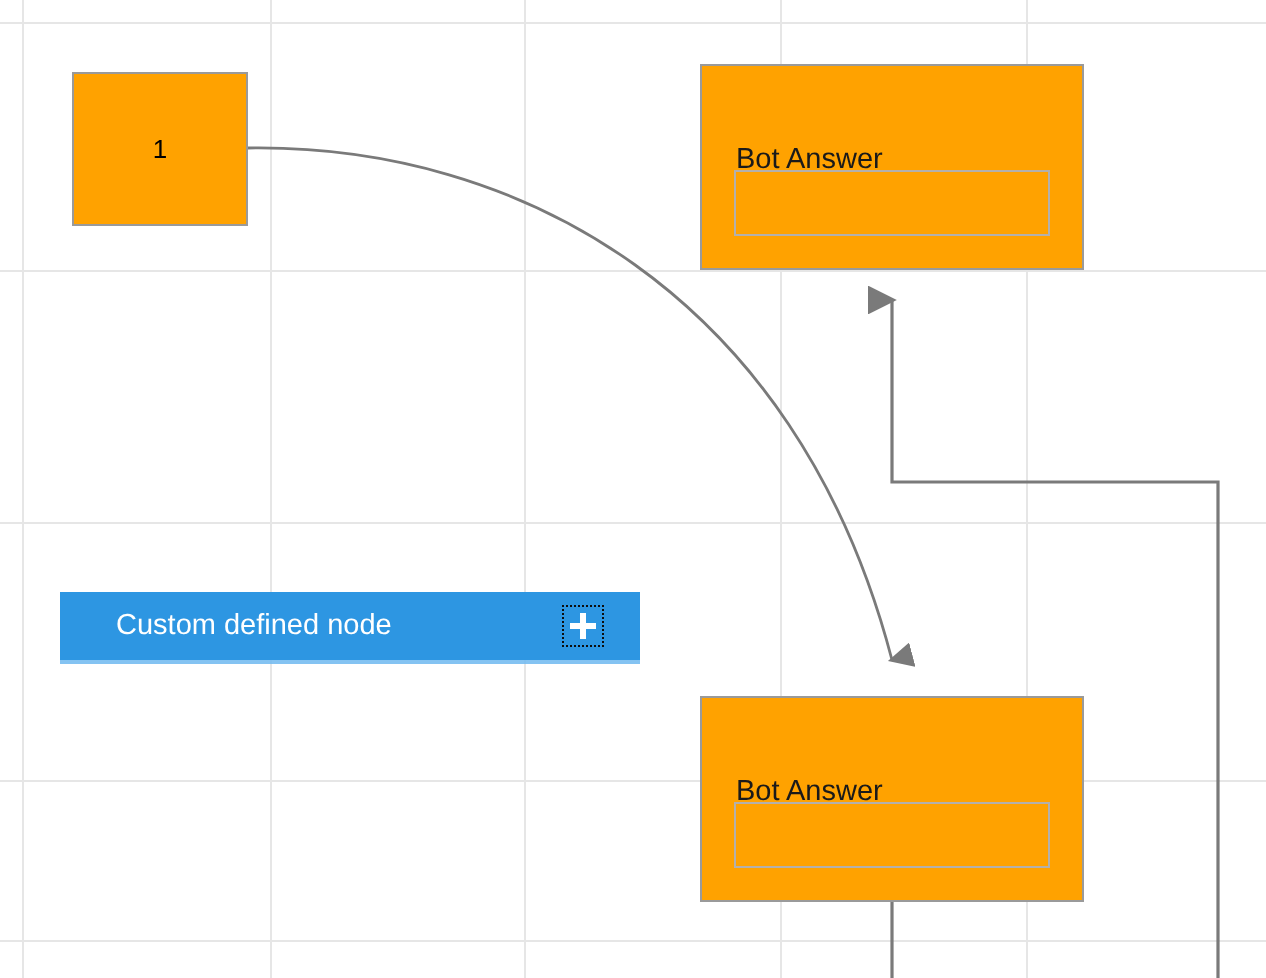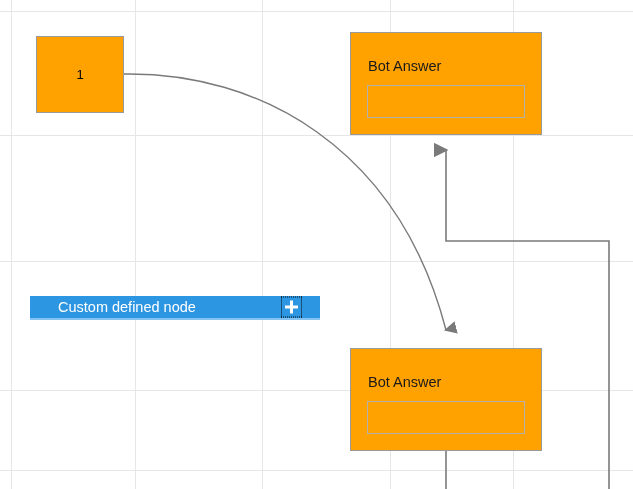--- a/index.html
+++ b/index.html
@@ -54,21 +54,21 @@
     justify-content: center;
   }
   .node-square .node-num {
     font-size: 13px;
     color: #000000;
     line-height: 1;
   }
   .node-title {
     position: absolute;
     left: 17px;
-    top: 26px;
+    top: 40px;
     font-size: 14.5px;
     color: #1a1a1a;
     line-height: 1;
     white-space: nowrap;
   }
   .node-slot {
     position: absolute;
     box-sizing: border-box;
     left: 16px;
     right: 16px;
@@ -156,21 +156,21 @@
   <div class="node" style="left:350px; top:32px; width:192px; height:103px;">
     <div class="node-title">Bot Answer</div>
     <div class="node-slot"></div>
   </div>
 
   <div class="node" style="left:350px; top:348px; width:192px; height:103px;">
     <div class="node-title">Bot Answer</div>
     <div class="node-slot"></div>
   </div>
 
-  <div class="palette-item" style="left:30px; top:296px; width:290px; height:22px;">
+  <div class="palette-item" style="left:30px; top:296px; width:290px; height:34px;">
     <span class="palette-label">Custom defined node</span>
     <span class="palette-add">
       <span class="plus-h"></span>
       <span class="plus-v"></span>
     </span>
   </div>
 
 </div>
 
 </body></html>

